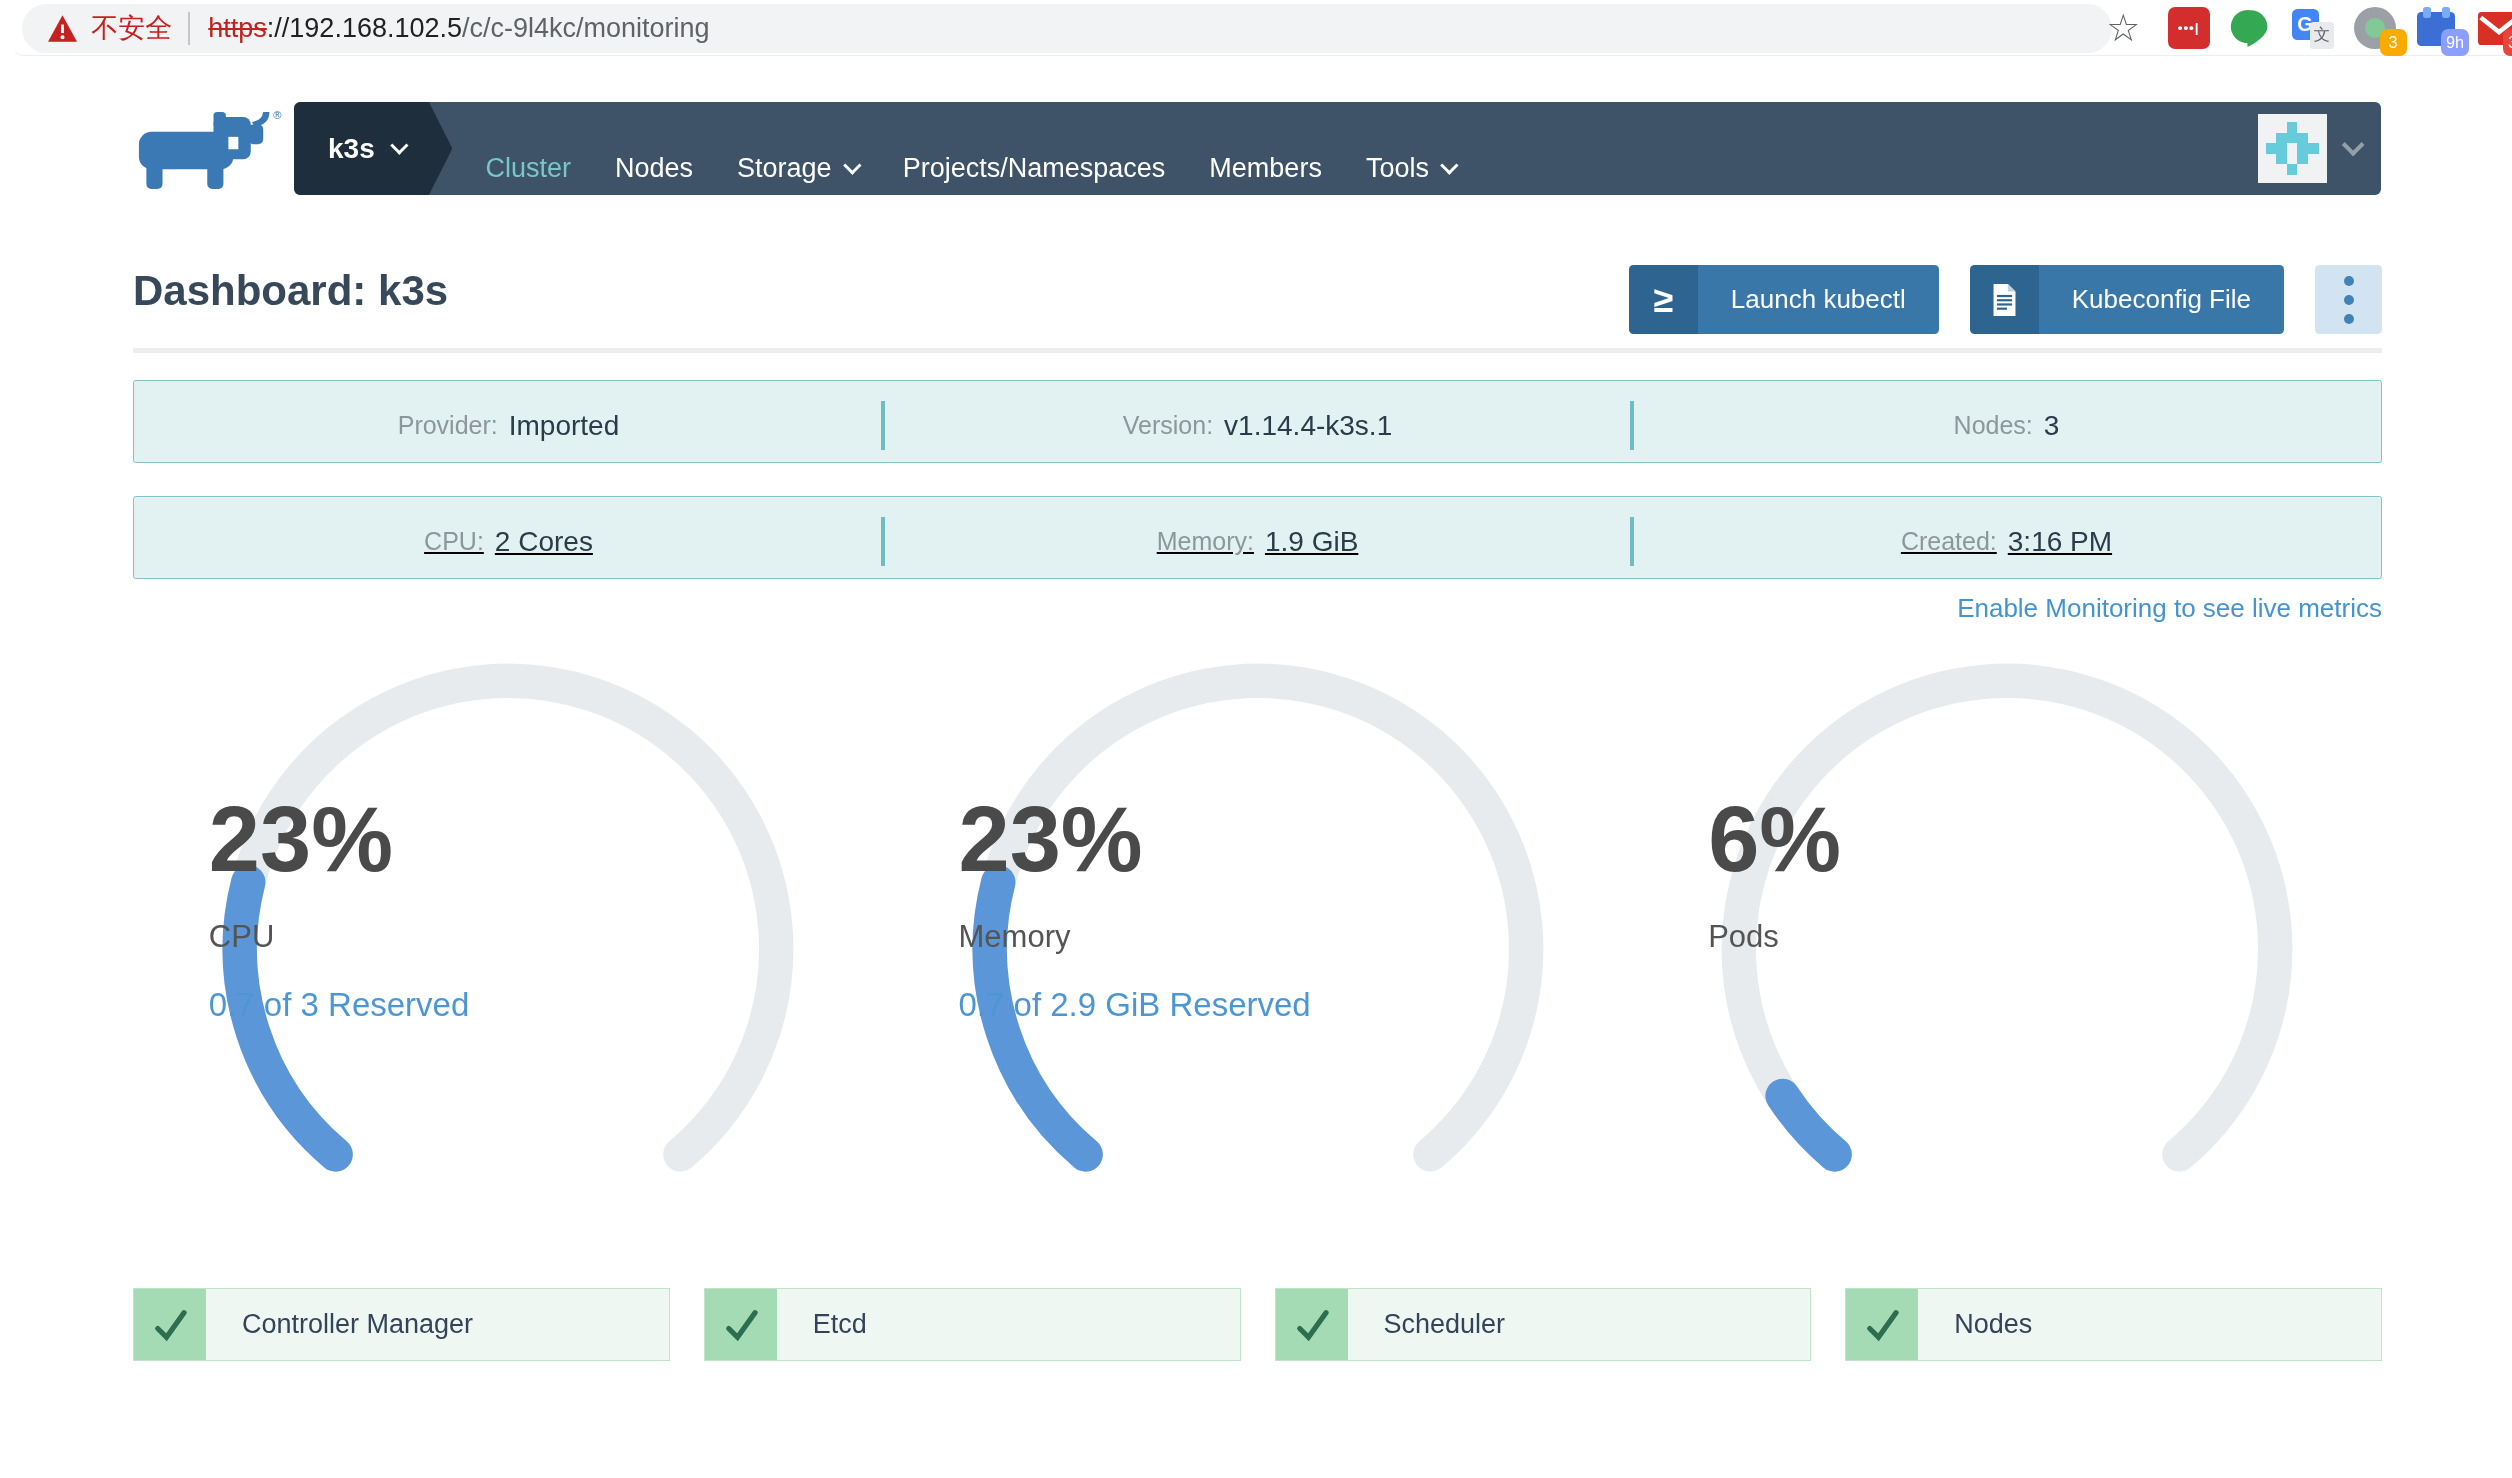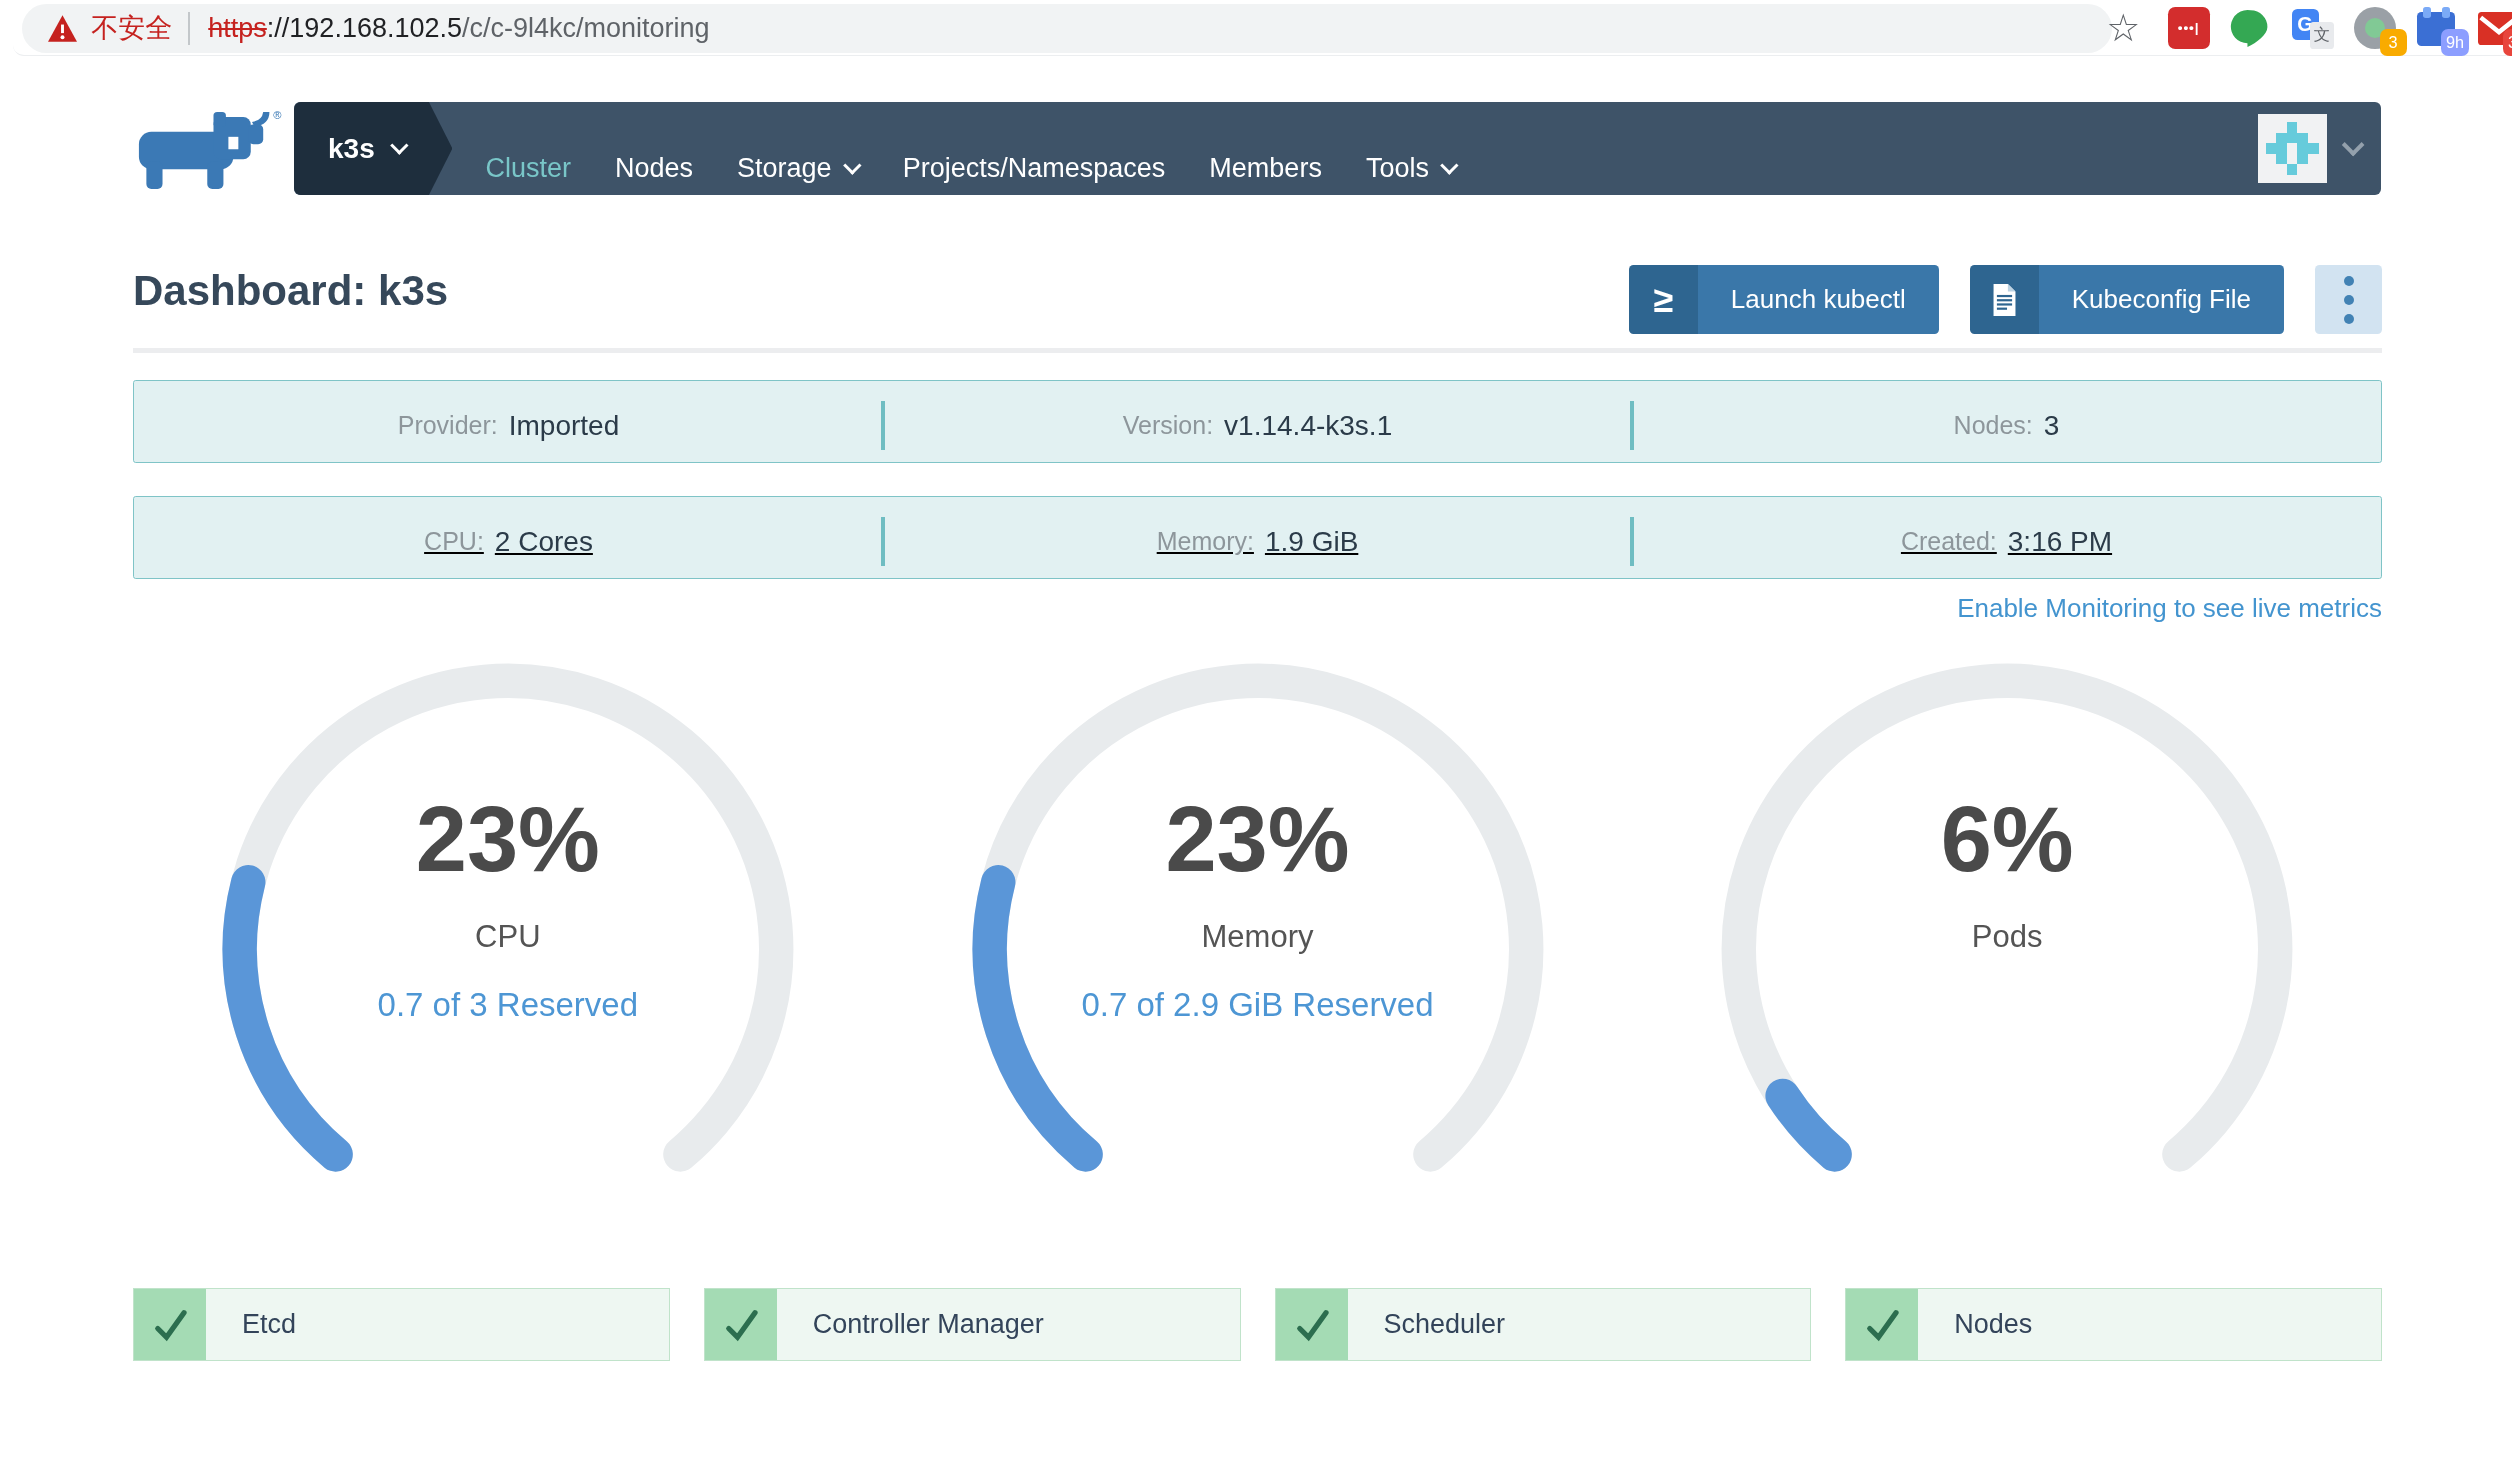--- a/index.html
+++ b/index.html
@@ -91,21 +91,21 @@
 
   .monitoring-link { position: absolute; right: 130px; top: 593px; font-size: 26px; color: #4394cf; text-decoration: none; }
 
   
   .gauges { position: absolute; left: 133px; top: 650px; width: 2249px; display: flex; }
   .gauge-col { flex: 1; display: flex; justify-content: center; }
   .gauge { position: relative; width: 598px; height: 525px; }
   .gauge svg { position: absolute; left: 0; top: 0; overflow: visible; }
   .gauge-track { fill: none; stroke: #e8ebed; stroke-width: 38; stroke-linecap: round; }
   .gauge-fill { fill: none; stroke: #5a96d8; stroke-width: 38; stroke-linecap: round; }
-  .gauge-text { position: absolute; left: 0; right: 0; top: 143px; text-align: center; }
+  .gauge-text { position: absolute; left: 0; right: 0; top: 143px; text-align: left; }
   .gauge-pct { font-size: 92px; font-weight: bold; color: #4a4a4a; line-height: 1; }
   .gauge-name { font-size: 31px; color: #545454; margin-top: 34px; }
   .gauge-detail { font-size: 33px; color: #4d96d4; margin-top: 31px; }
 
   
   .components { position: absolute; left: 133px; top: 1288px; width: 2249px; display: flex; gap: 34px; }
   .component { flex: 1; height: 73px; background: #eef7f2; border: 1.8px solid #c0e3ca; display: flex; align-items: center; }
   .component-icon { width: 72px; align-self: stretch; background: #a4dbb4; display: flex; align-items: center; justify-content: center; flex: none; }
   .component-label { margin-left: 36px; font-size: 27px; color: #33445a; }
 </style>
@@ -336,29 +336,29 @@
   </div>
 </div>
 
 <div class="components">
   <div class="component">
     <span class="component-icon">
       <svg viewBox="0 0 48 48" width="42" height="42">
           <polyline points="10,28 20,38 40,10" fill="none" stroke="#2c6e4f" stroke-width="6" stroke-linecap="round"></polyline>
         </svg>
     </span>
-    <span class="component-label">Etcd</span>
+    <span class="component-label">Controller Manager</span>
   </div>
   <div class="component">
     <span class="component-icon">
       <svg viewBox="0 0 48 48" width="42" height="42">
           <polyline points="10,28 20,38 40,10" fill="none" stroke="#2c6e4f" stroke-width="6" stroke-linecap="round"></polyline>
         </svg>
     </span>
-    <span class="component-label">Controller Manager</span>
+    <span class="component-label">Etcd</span>
   </div>
   <div class="component">
     <span class="component-icon">
       <svg viewBox="0 0 48 48" width="42" height="42">
           <polyline points="10,28 20,38 40,10" fill="none" stroke="#2c6e4f" stroke-width="6" stroke-linecap="round"></polyline>
         </svg>
     </span>
     <span class="component-label">Scheduler</span>
   </div>
   <div class="component">

